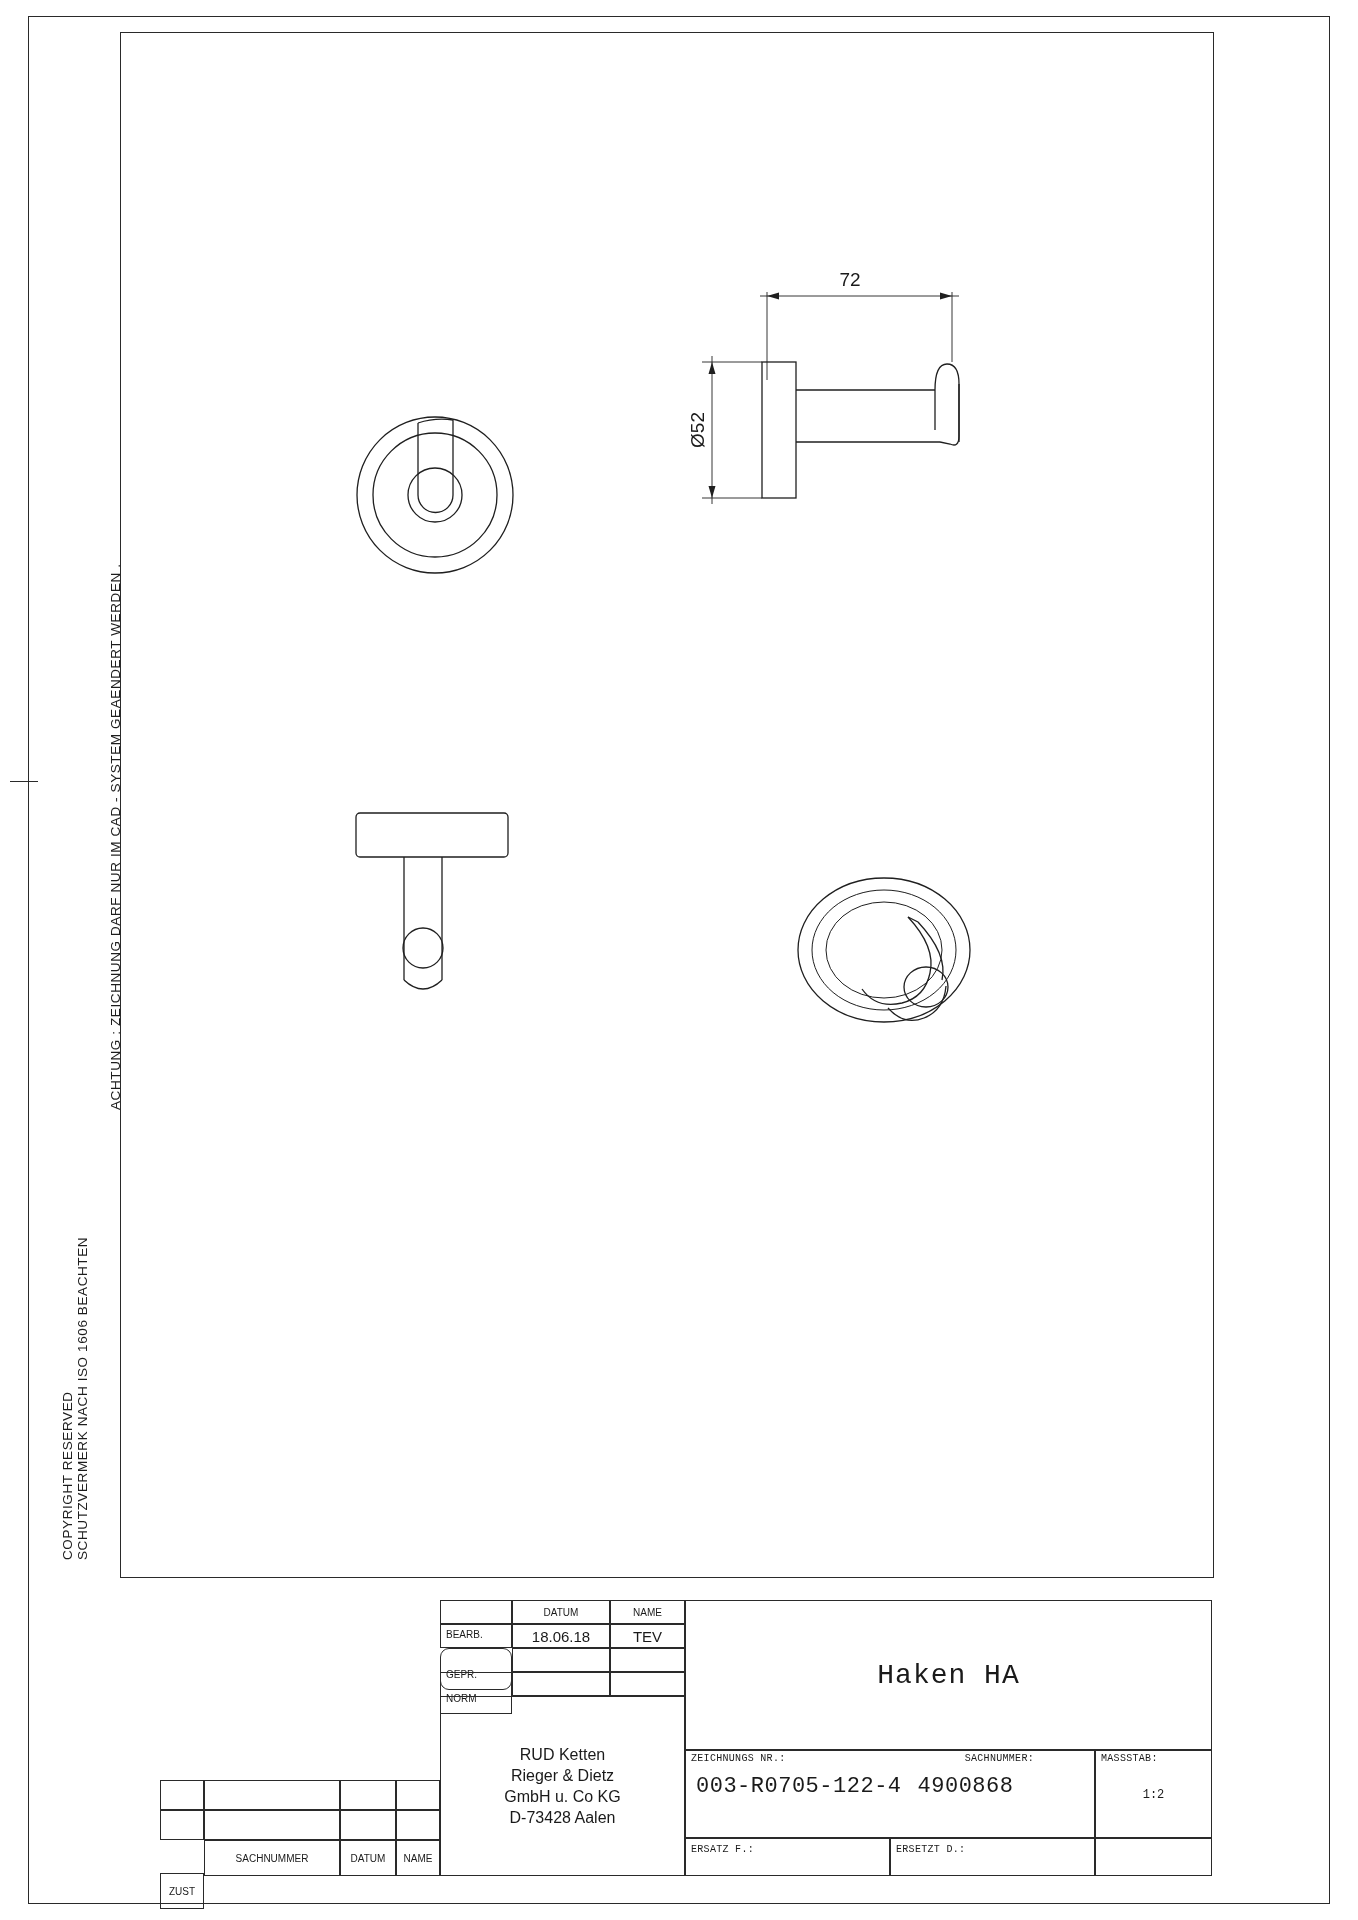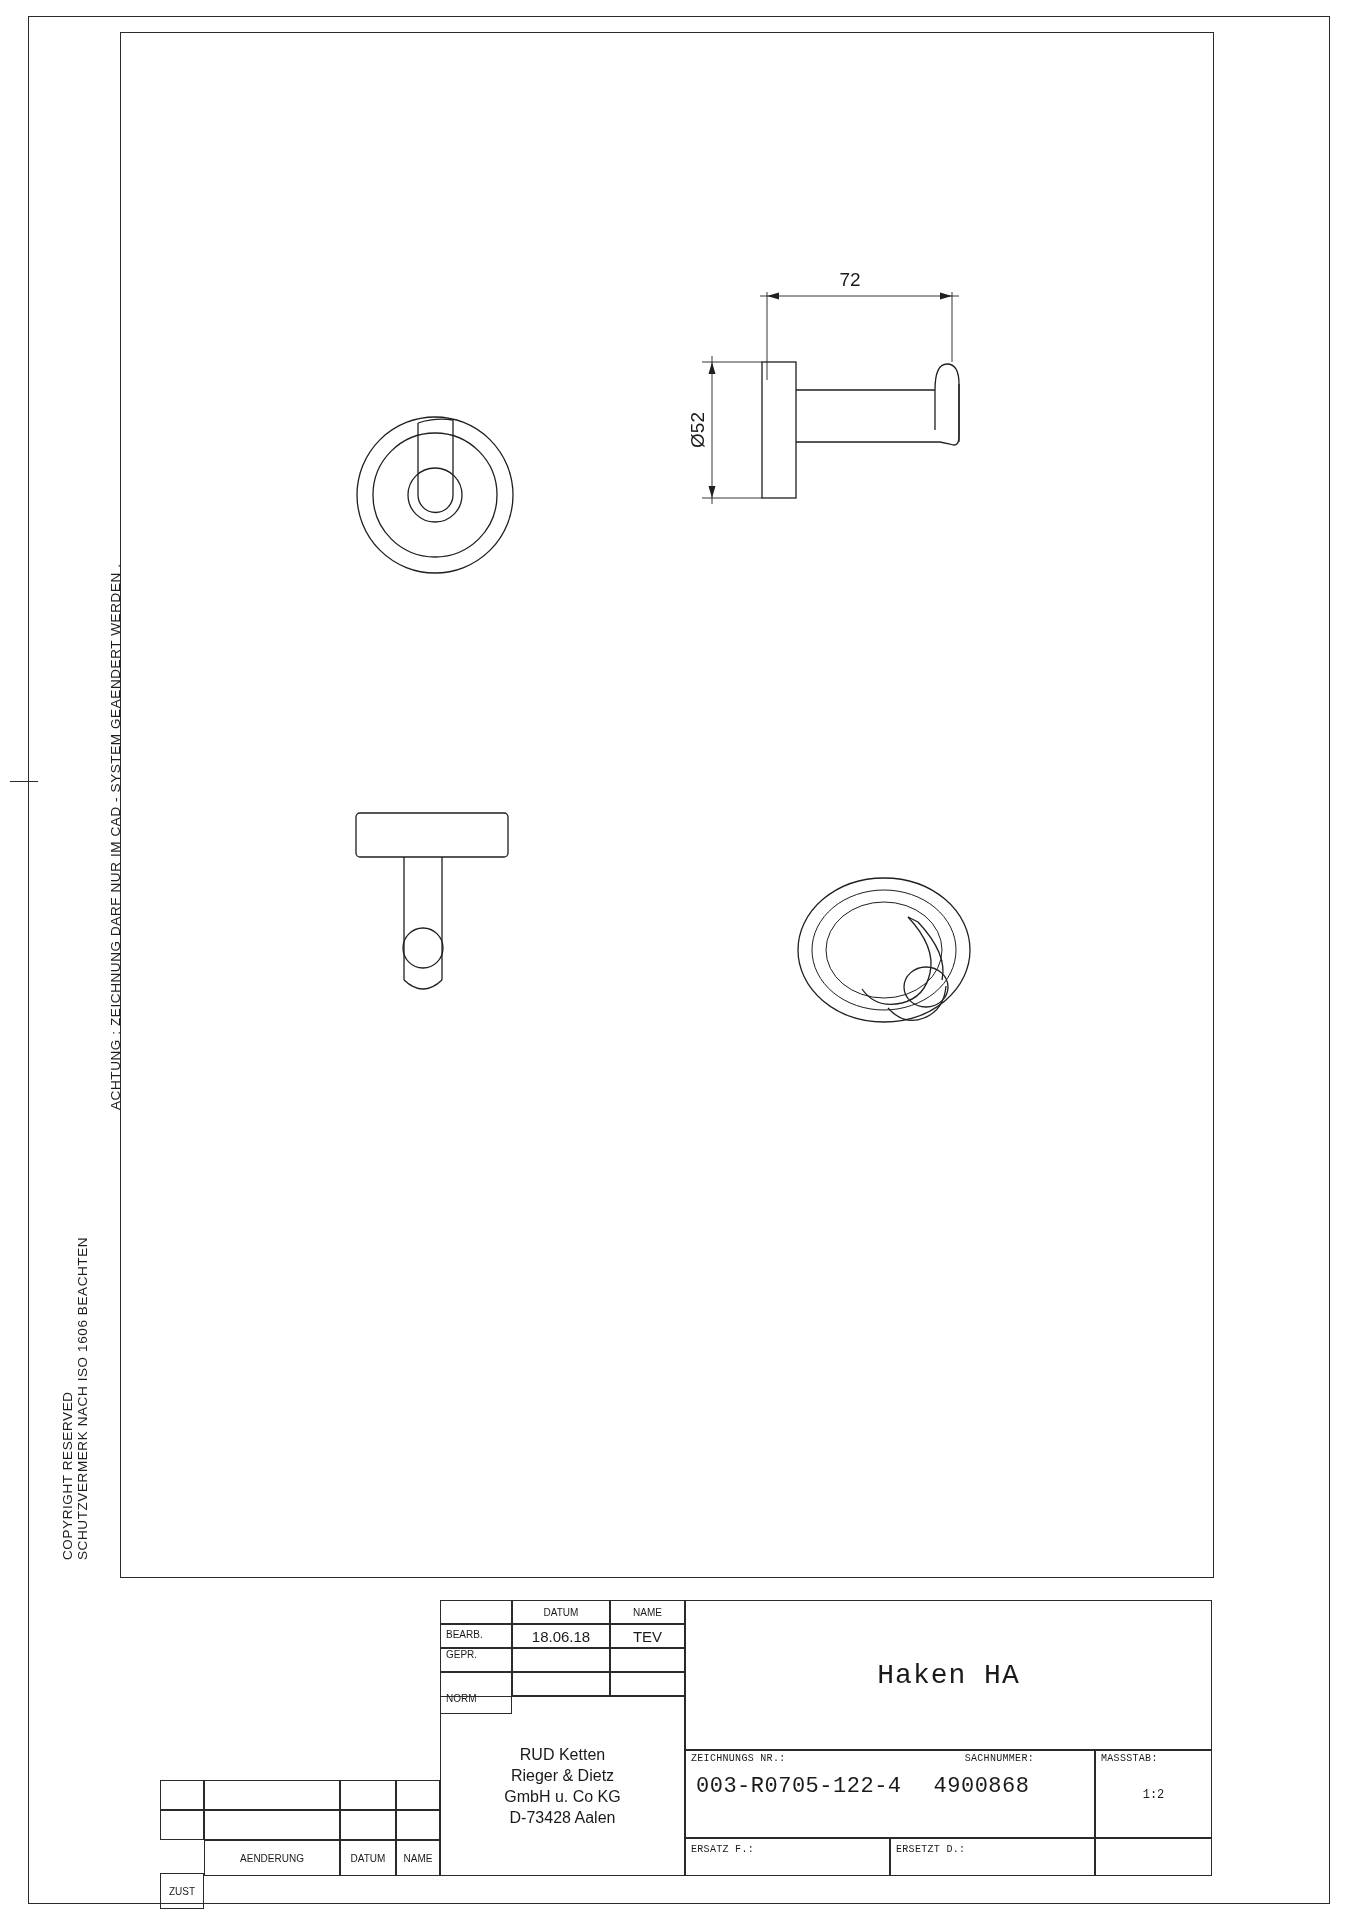--- a/index.html
+++ b/index.html
@@ -138,35 +138,35 @@
       <div class="r" style="left:44px;top:0;width:136px;height:30px;"></div>
       <div class="r" style="left:180px;top:0;width:56px;height:30px;"></div>
       <div class="r" style="left:236px;top:0;width:44px;height:30px;"></div>
 
       <div class="r" style="left:0;top:30px;width:44px;height:30px;"></div>
       <div class="r" style="left:44px;top:30px;width:136px;height:30px;"></div>
       <div class="r" style="left:180px;top:30px;width:56px;height:30px;"></div>
       <div class="r" style="left:236px;top:30px;width:44px;height:30px;"></div>
 
       <div class="r" style="left:0;top:60px;width:44px;height:36px;margin-top:33px;">ZUST</div>
-      <div class="r" style="left:44px;top:60px;width:136px;height:36px;">AENDERUNG</div>
+      <div class="r" style="left:44px;top:60px;width:136px;height:36px;">SACHNUMMER</div>
       <div class="r" style="left:180px;top:60px;width:56px;height:36px;">DATUM</div>
       <div class="r" style="left:236px;top:60px;width:44px;height:36px;">NAME</div>
     </div>
 
     <div class="mid">
       <div class="c center" style="left:0;top:0;width:72px;height:24px;"></div>
       <div class="c center" style="left:72px;top:0;width:98px;height:24px;">DATUM</div>
       <div class="c center" style="left:170px;top:0;width:75px;height:24px;">NAME</div>
 
       <div class="c" style="left:0;top:24px;width:72px;height:24px;padding:4px 5px;">BEARB.</div>
       <div class="c center" style="left:72px;top:24px;width:98px;height:24px;font-size:15px;">18.06.18</div>
       <div class="c center" style="left:170px;top:24px;width:75px;height:24px;font-size:15px;">TEV</div>
 
-      <div class="c" style="left:0;top:48px;width:72px;height:24px;padding:0 5px;">GEPR.</div>
+      <div class="c" style="left:0;top:48px;width:72px;height:24px;padding:20px 5px;border-radius:9px;">GEPR.</div>
       <div class="c center" style="left:72px;top:48px;width:98px;height:24px;font-size:15px;"></div>
       <div class="c center" style="left:170px;top:48px;width:75px;height:24px;font-size:15px;"></div>
 
       <div class="c" style="left:0;top:72px;width:72px;height:24px;padding:20px 5px;">NORM</div>
       <div class="c center" style="left:72px;top:72px;width:98px;height:24px;font-size:15px;"></div>
       <div class="c center" style="left:170px;top:72px;width:75px;height:24px;font-size:15px;"></div>
 
       <div class="addr">
         <div>RUD Ketten</div>
         <div>Rieger &amp; Dietz</div>
@@ -176,21 +176,21 @@
     </div>
 
     <div class="right">
       <div class="c title-main" style="left:0;top:0;width:527px;height:150px;">Haken HA</div>
 
       <div class="c" style="left:0;top:150px;width:410px;height:88px;">
         <div style="display:flex;justify-content:space-between;">
           <span class="small-lbl">ZEICHNUNGS NR.:</span>
           <span class="small-lbl" style="padding-right:60px;">SACHNUMMER:</span>
         </div>
-        <div style="display:flex;align-items:flex-end;gap:32px;padding:8px 0 0 10px;">
+        <div style="display:flex;align-items:flex-end;gap:16px;padding:8px 0 0 10px;">
           <span class="num-val">003-R0705-122-4</span>
           <span class="num-val">4900868</span>
         </div>
       </div>
 
       <div class="c" style="left:410px;top:150px;width:117px;height:88px;">
         <div class="small-lbl">MASSSTAB:</div>
         <div class="scale-val" style="text-align:center;padding-top:22px;">1:2</div>
       </div>
 

